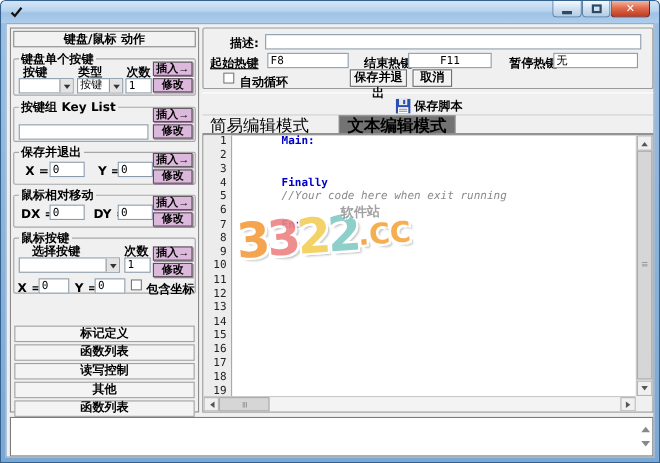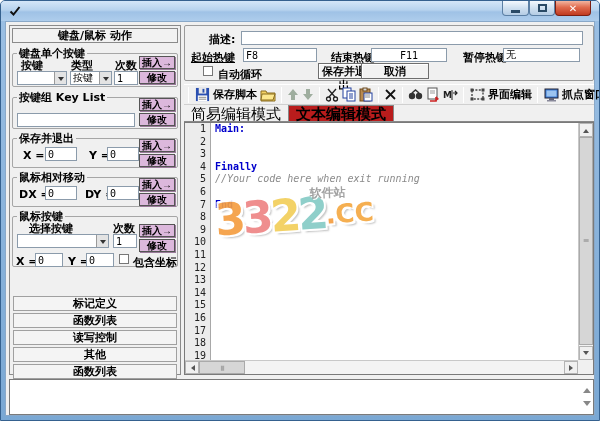--- a/index.html
+++ b/index.html
@@ -49,41 +49,41 @@
     border:1px solid #a0a0a0; font-size:11px; font-weight:bold; text-align:center; line-height:13px; }
   .cb { display:inline-block; width:10px; height:10px; border:1px solid #777; background:#fff; vertical-align:-1px; }
 
   
   .settings { position:absolute; left:178px; top:3px; width:410px; height:56px;
     border:1px solid #9a9a9a; border-radius:2px; }
 
   
   .toolbar { position:absolute; left:178px; top:62px; width:410px; height:21px;
     border-top:1px solid #fff; border-bottom:1px solid #d0d0d0;
-    display:flex; align-items:center; gap:3px; padding:0 2px; }
+    display:flex; align-items:center; gap:3px; padding:0 2px;flex-direction:column; }
   .tb-sep { width:1px; height:16px; background:#a8a8a8; border-right:1px solid #fff; margin:0 2px; }
   .tb-ic { width:17px; height:17px; display:flex; align-items:center; justify-content:center; }
   .tb-lbl { font-size:11px; font-weight:bold; white-space:nowrap; }
   .tb-group { display:flex; align-items:center; gap:2px; cursor:pointer; }
 
   
   .tabs { position:absolute; left:178px; top:84px; width:410px; height:16px;
     display:flex; align-items:flex-end; border-bottom:1px solid #888; }
   .tab { font-size:15px; padding:1px 7px 1px 7px; height:14px; line-height:13px; cursor:pointer; }
-  .tab.active { font-weight:bold; height:16px; background:#b91c1c;
-    border:1px solid #888; border-bottom:none; line-height:14px; }
+  .tab.active { font-weight:bold; height:16px; background:#737373;
+    border:1px solid #888; border-bottom:none; line-height:14px;margin-left:20px; }
 
   
   .editor { position:absolute; left:178px; top:100px; width:410px; height:253px;
     border:1px solid #7a7a7a; background:#fff; }
   .gutter { position:absolute; left:0; top:0; bottom:14px; width:26px; background:#ececec;
     border-right:1px solid #a8a8a8; overflow:hidden; }
   .ln { font-family:"DejaVu Sans Mono",monospace; font-size:10px; line-height:12.6px;
     text-align:right; padding-right:4px; color:#222; }
-  .codearea { position:absolute; left:27px; right:15px; top:0; bottom:14px; overflow:hidden; }
+  .codearea { position:absolute; left:27px; right:15px; top:0; bottom:14px; overflow:hidden;padding-left:41px; }
   .code-line { font-family:"DejaVu Sans Mono",monospace; font-size:10px; line-height:12.6px;
     white-space:pre; padding-left:3px; }
   .code-line.keyword { color:#0000cc; font-weight:bold; }
   .code-line.comment { color:#8a8a8a; font-style:italic; }
   .vscroll { position:absolute; right:0; top:0; bottom:14px; width:15px; background:#f3f3f3;
     border-left:1px solid #c8c8c8; }
   .hscroll { position:absolute; left:0; right:15px; bottom:0; height:14px; background:#f3f3f3;
     border-top:1px solid #c8c8c8; }
   .sbtn { position:absolute; background:#f0f0f0; border:1px solid #b4b4b4;
     display:flex; align-items:center; justify-content:center; }
@@ -220,21 +220,21 @@
       <input class="tinput" style="left: 56px; top: 5px; width: 342px;" readonly="" value="">
       <span class="flabel" style="left:6px;top:24px;text-decoration:underline;">起始热键</span>
       <input class="tinput" style="left: 58px; top: 22px; width: 74px;" readonly="" value="F8">
       <span class="flabel" style="left:146px;top:24px;">结束热键</span>
       <input class="tinput" style="left: 186px; top: 22px; width: 76px; text-align: center;" readonly="" value="F11">
       <span class="flabel" style="left:278px;top:24px;">暂停热键</span>
       <input class="tinput" style="left: 318px; top: 22px; width: 77px; font-family: &quot;DejaVu Sans&quot;, sans-serif;" readonly="" value="无">
       <span class="cb" style="position:absolute;left:18px;top:40px;"></span>
       <span class="flabel" style="left:33px;top:41px;">自动循环</span>
       <button class="clsbtn" style="left:133px;top:37px;width:52px;">保存并退出</button>
-      <button class="clsbtn" style="left:176px;top:37px;width:68px;">取消</button>
+      <button class="clsbtn" style="left:190px;top:37px;width:36px;">取消</button>
     </div>
 
     <div class="toolbar">
       <div class="tb-sep"></div>
       <div class="tb-group">
         <span class="tb-ic">
             <svg width="15" height="15" viewBox="0 0 16 16">
               <rect x="1" y="1" width="14" height="14" fill="#2a4fb0"></rect>
               <rect x="4" y="1" width="8" height="6" fill="#e8e8e8"></rect>
               <rect x="8" y="2" width="2" height="4" fill="#2a4fb0"></rect>

